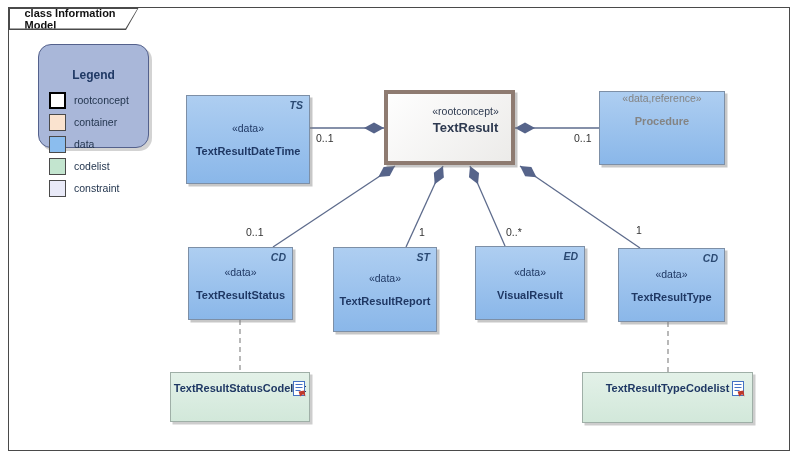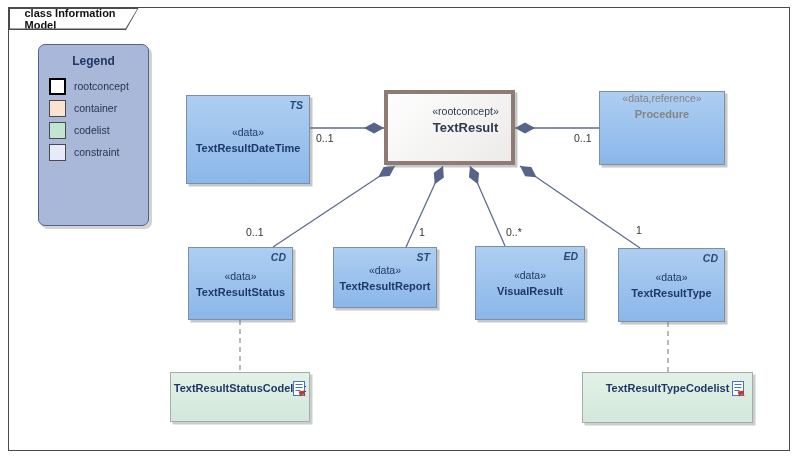--- a/index.html
+++ b/index.html
@@ -11,37 +11,37 @@
   
   .frame{position:absolute;left:8px;top:7px;width:782px;height:444px;
     border:1.5px solid #4a4a4a;background:#ffffff;box-sizing:border-box;}
   .frame-tab-outer{position:absolute;left:8px;top:7px;width:131px;height:23px;
     background:#4a4a4a;clip-path:polygon(0 0,100% 0,calc(100% - 13px) 100%,0 100%);}
   .frame-tab-inner{position:absolute;left:9.5px;top:8.5px;width:128px;height:20px;
     background:#ffffff;clip-path:polygon(0 0,100% 0,calc(100% - 12px) 100%,0 100%);
     display:flex;align-items:center;padding-left:15px;box-sizing:border-box;
     font-size:11px;font-weight:bold;color:#111;}
   
-  .legend{position:absolute;left:38px;top:44px;width:111px;height:182px;
-    background:#a9b7d9;border:1.5px solid #54618c;border-radius:7px;
-    box-shadow:3px 3px 0 rgba(130,130,130,0.35);box-sizing:border-box;padding-top:9px;}
+  .legend{position:absolute;left:38px;top:44px;width:111px;height:104px;
+    background:#a9b7d9;border:1.5px solid #54618c;border-radius:13px;
+    box-shadow:3px 3px 0 rgba(130,130,130,0.35);box-sizing:border-box;padding-top:23px;}
   .legend-title{text-align:center;font-size:12px;font-weight:bold;color:#1f3864;margin-bottom:7px;}
   .legend-row{display:flex;align-items:center;height:22px;padding-left:10px;}
   .swatch{width:17px;height:17px;box-sizing:border-box;border:1px solid #4a4a4a;
     background:#fff;margin-right:8px;flex:none;}
   .swatch.thick{border:2.2px solid #000;}
   .legend-label{font-size:10.5px;color:#24364f;}
   
   .uml-box{position:absolute;box-sizing:border-box;
     background:linear-gradient(180deg,#aecef1 0%,#8ab7e9 100%);
     border:1px solid #7d8fa6;box-shadow:2.5px 2.5px 0 rgba(130,130,130,0.45);
     display:flex;flex-direction:column;align-items:center;justify-content:center;
     text-align:center;color:#1f3864;}
   .uml-box .stereo{font-size:10.5px;}
-  .uml-box .cname{font-size:11px;font-weight:bold;margin-top:4px;}
+  .uml-box .cname{font-size:11px;font-weight:bold;margin-top:11px;}
   .abbrev{position:absolute;top:3px;right:6px;font-size:10.5px;font-style:italic;
     font-weight:bold;color:#2b4a73;}
   .muted .stereo,.muted .cname{color:#848484;}
   
   .root-box{position:absolute;box-sizing:border-box;border:4px solid #8e7b71;
     background:linear-gradient(135deg,#fefefe 0%,#ecebe9 100%);
     box-shadow:2.5px 2.5px 0 rgba(130,130,130,0.45);
     display:flex;flex-direction:column;text-align:center;
     padding-top:11px;color:#2e3a50;padding-left:32px;}
   .root-box .stereo{font-size:10.5px;}
@@ -89,20 +89,24 @@
   <div class="legend-title">Legend</div>
   <div class="legend-row">
     <span class="swatch thick" style="background-color: rgb(255, 255, 255);"></span>
     <span class="legend-label">rootconcept</span>
   </div>
   <div class="legend-row">
     <span class="swatch" style="background-color: rgb(250, 227, 207);"></span>
     <span class="legend-label">container</span>
   </div>
   <div class="legend-row">
+    <span class="swatch" style="background-color: rgb(139, 189, 238);"></span>
+    <span class="legend-label">data</span>
+  </div>
+  <div class="legend-row">
     <span class="swatch" style="background-color: rgb(195, 229, 207);"></span>
     <span class="legend-label">codelist</span>
   </div>
   <div class="legend-row">
     <span class="swatch" style="background-color: rgb(233, 234, 248);"></span>
     <span class="legend-label">constraint</span>
   </div>
 </div>
 
 <div class="uml-box" style="left:186px;top:95px;width:124px;height:89px;">
@@ -120,21 +124,21 @@
   <span class="stereo">«data,reference»</span>
   <span class="cname">Procedure</span>
 </div>
 
 <div class="uml-box" style="left:188px;top:247px;width:105px;height:73px;">
   <span class="abbrev">CD</span>
   <span class="stereo">«data»</span>
   <span class="cname">TextResultStatus</span>
 </div>
 
-<div class="uml-box" style="left:333px;top:247px;width:104px;height:61px;">
+<div class="uml-box" style="left:333px;top:247px;width:104px;height:85px;">
   <span class="abbrev">ST</span>
   <span class="stereo">«data»</span>
   <span class="cname">TextResultReport</span>
 </div>
 
 <div class="uml-box" style="left:475px;top:246px;width:110px;height:74px;">
   <span class="abbrev">ED</span>
   <span class="stereo">«data»</span>
   <span class="cname">VisualResult</span>
 </div>

